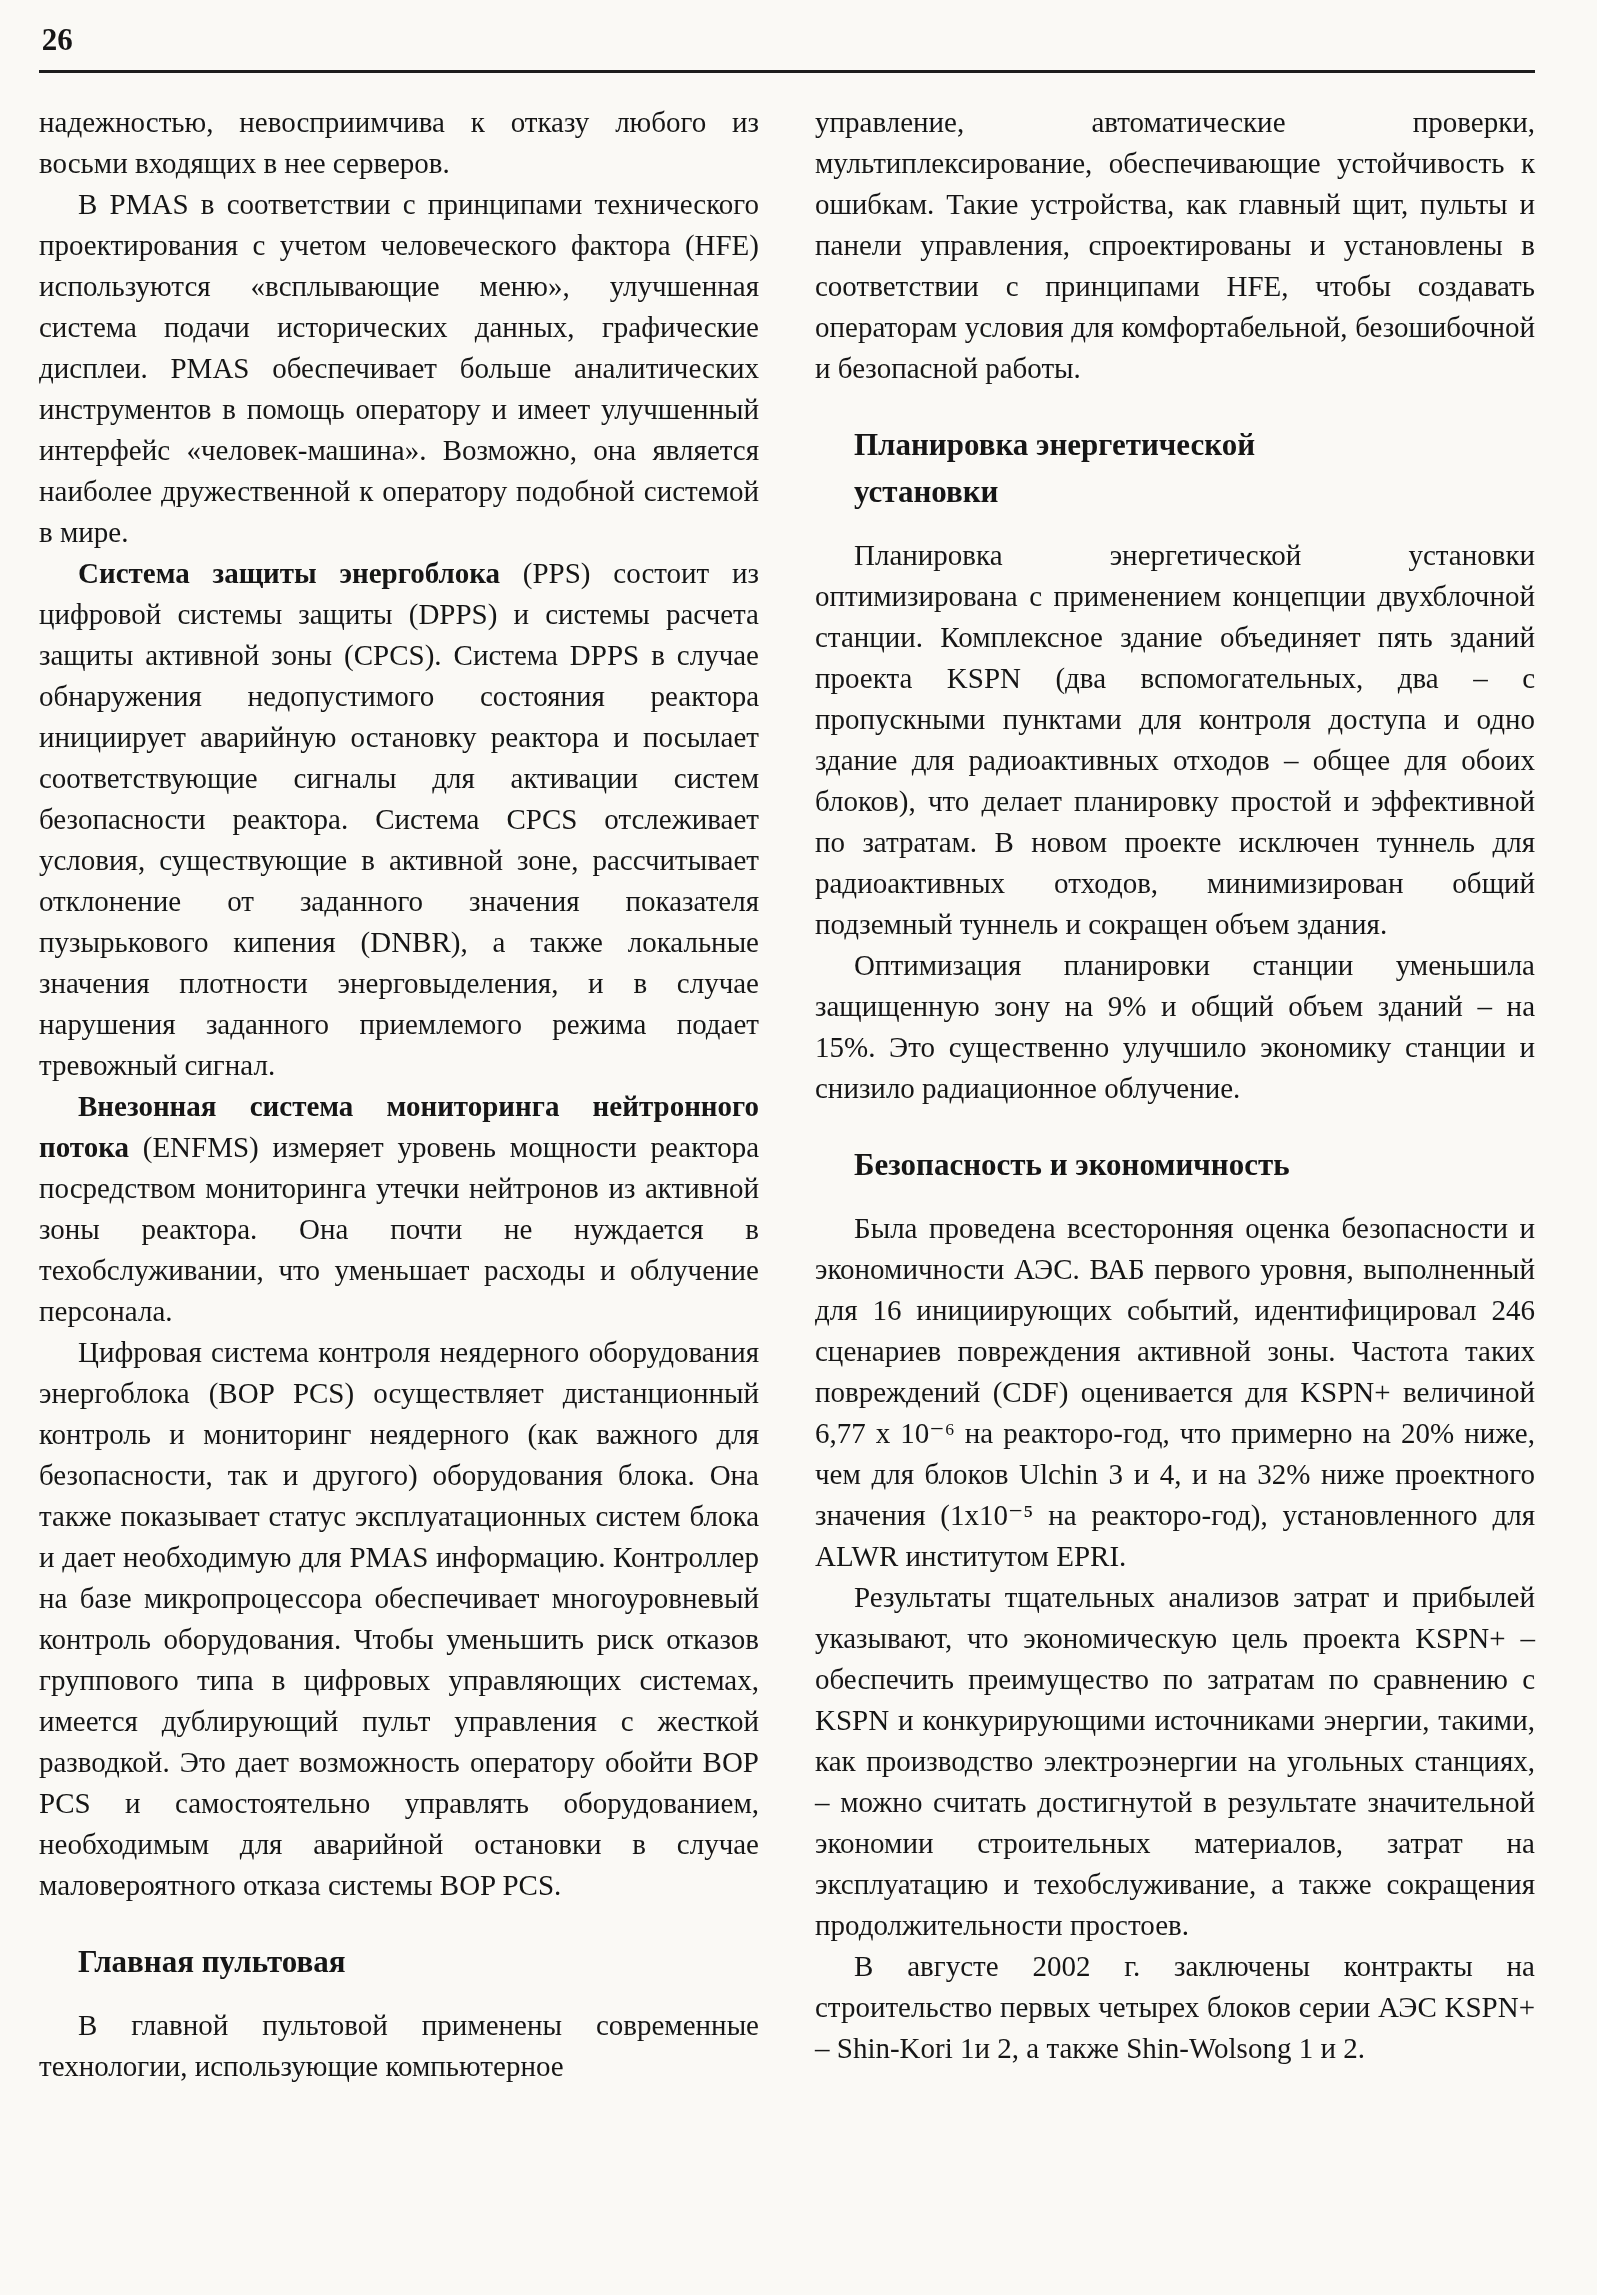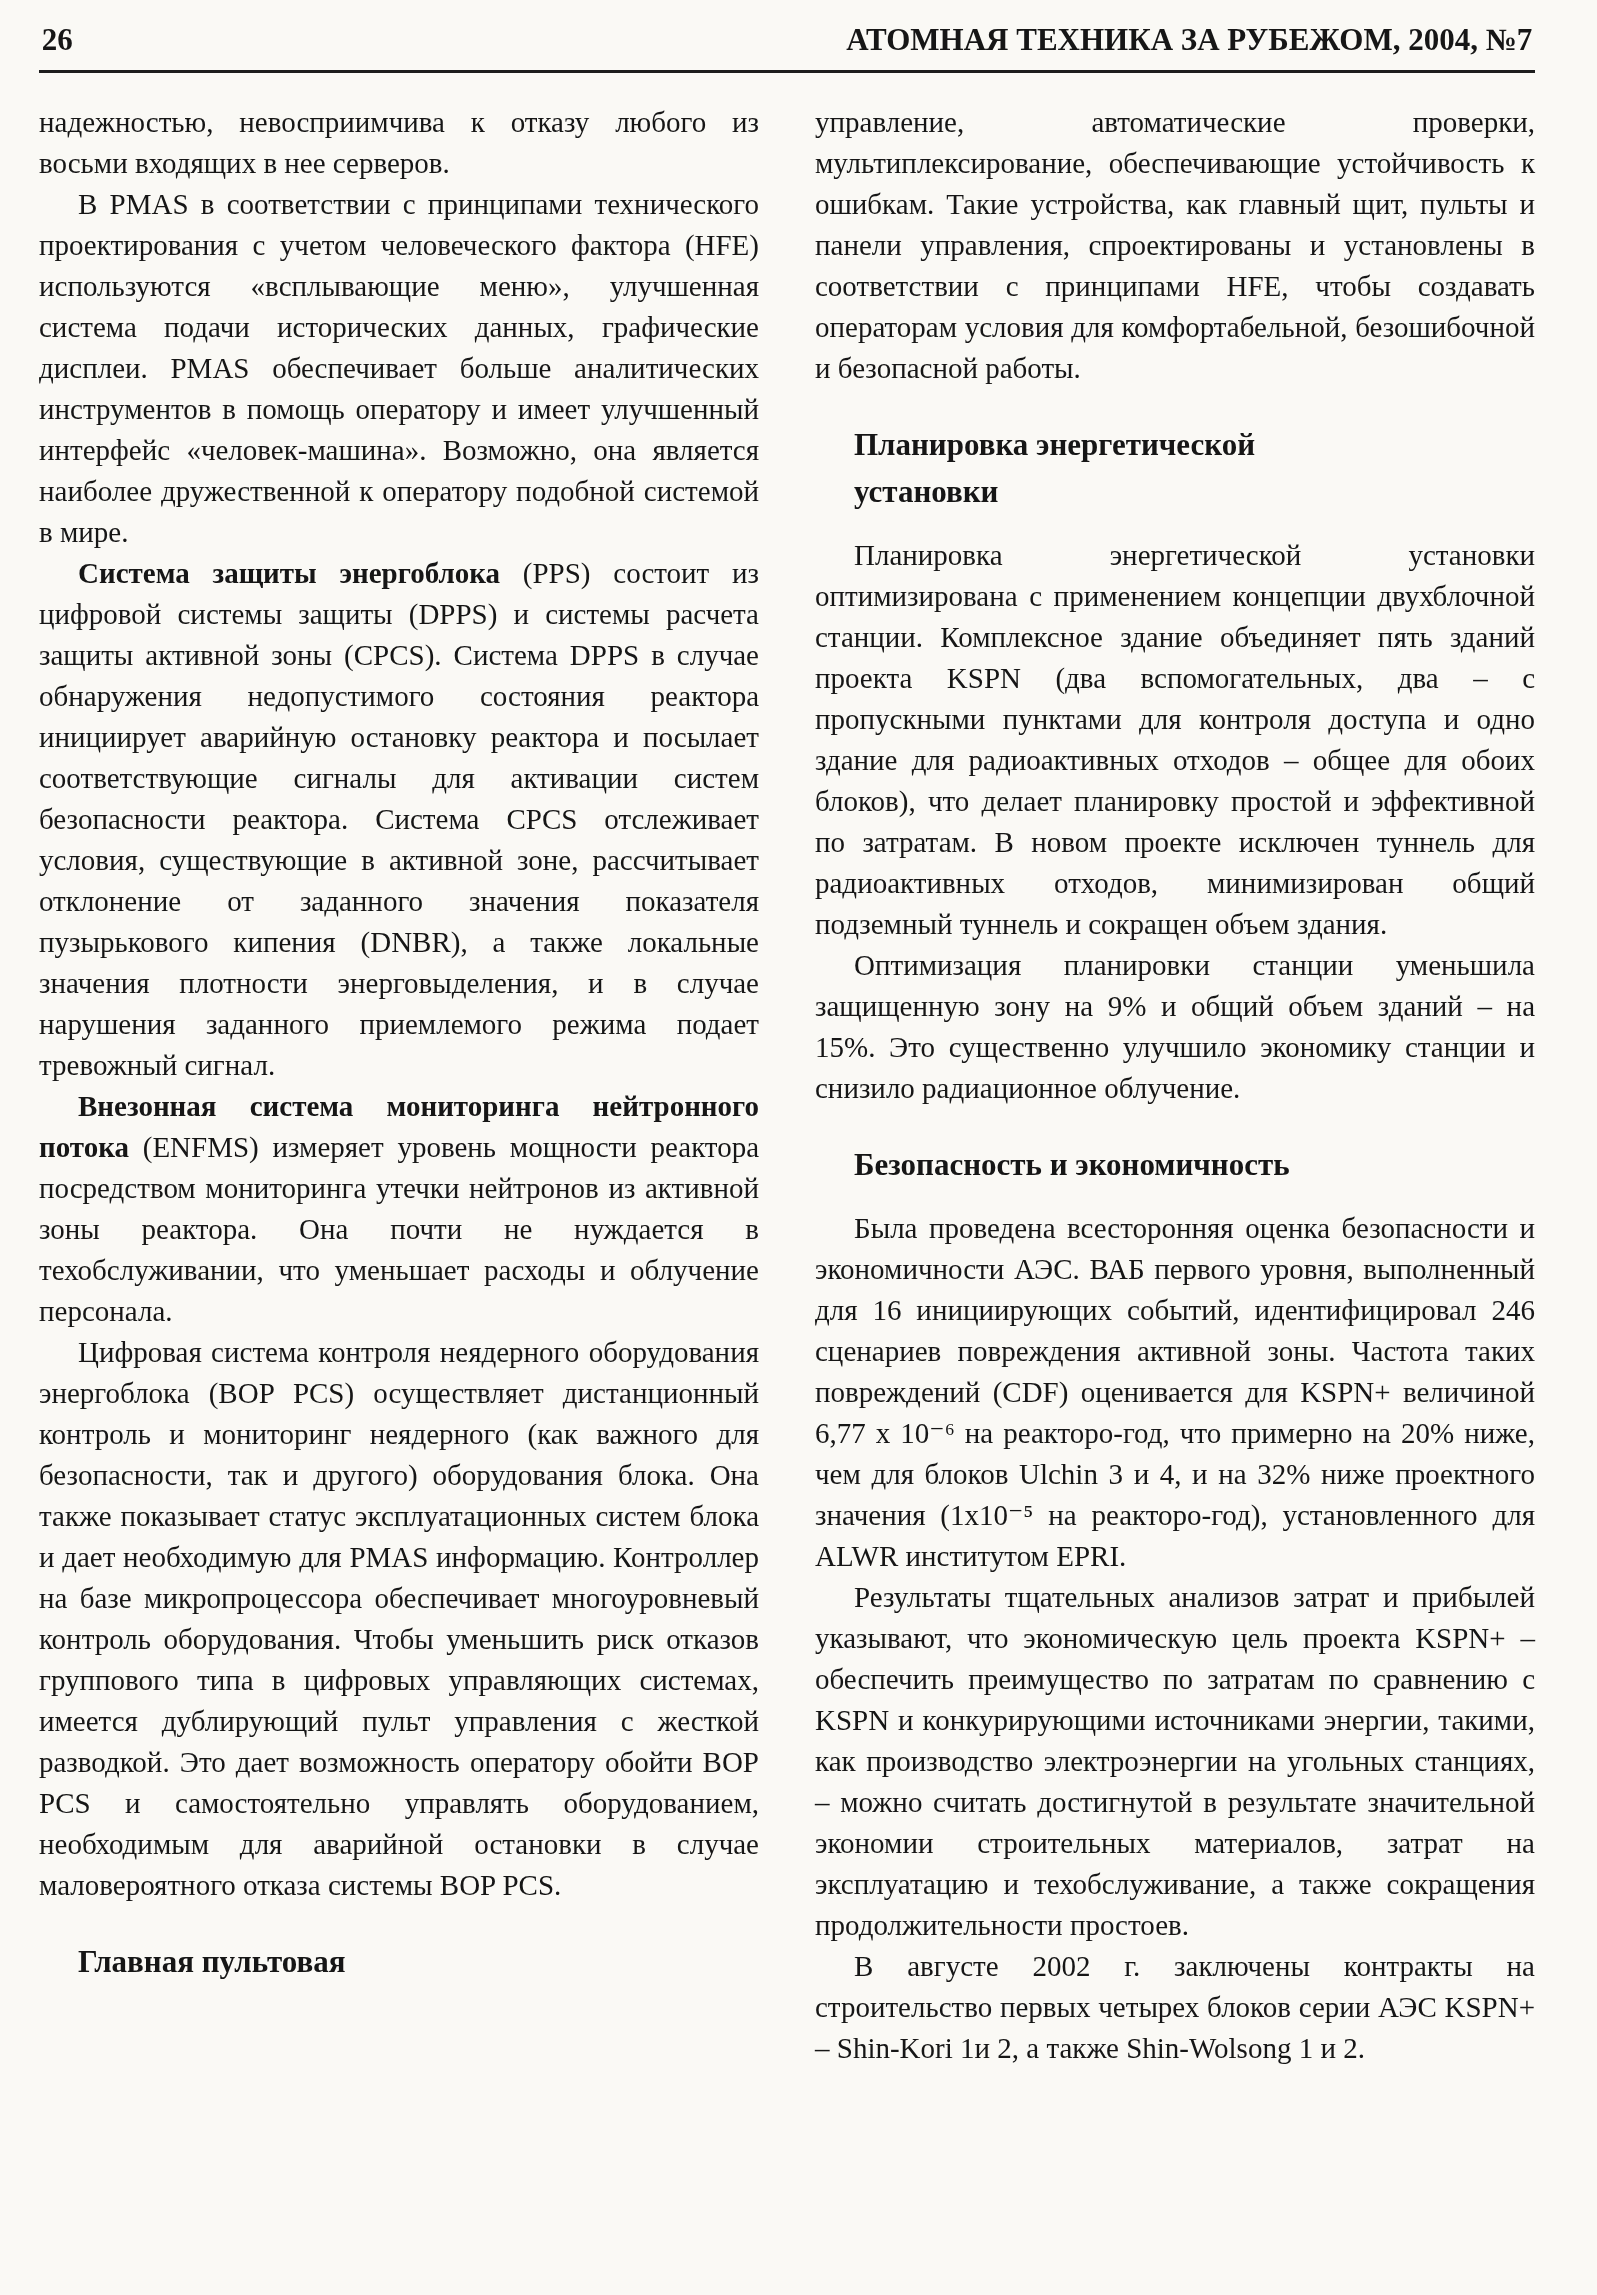--- a/index.html
+++ b/index.html
@@ -66,33 +66,33 @@
     margin: 32px 0 20px 39px;
   }
 </style>
 </head>
 <body>
 
 <div class="page">
 
   <header class="page-header">
     <span>26</span>
-    <span>АТОМНАЯ ТЕХНИКА ЗА РУБЕЖОМ, 2004, №7</span>
   </header>
   <div class="header-rule"></div>
 
   <div class="columns">
 
     <section class="col">
       <p class="cont">надежностью, невосприимчива к отказу любого из восьми входящих в нее серверов.</p>
       <p>В PMAS в соответствии с принципами технического проектирования с учетом человеческого фактора (HFE) используются «всплывающие меню», улучшенная система подачи исторических данных, графические дисплеи. PMAS обеспечивает больше аналитических инструментов в помощь оператору и имеет улучшенный интерфейс «человек-машина». Возможно, она является наиболее дружественной к оператору подобной системой в мире.</p>
       <p><span class="lead">Система защиты энергоблока</span><span> (PPS) состоит из цифровой системы защиты (DPPS) и системы расчета защиты активной зоны (CPCS). Система DPPS в случае обнаружения недопустимого состояния реактора инициирует аварийную остановку реактора и посылает соответствующие сигналы для активации систем безопасности реактора. Система CPCS отслеживает условия, существующие в активной зоне, рассчитывает отклонение от заданного значения показателя пузырькового кипения (DNBR), а также локальные значения плотности энерговыделения, и в случае нарушения заданного приемлемого режима подает тревожный сигнал.</span></p>
       <p><span class="lead">Внезонная система мониторинга нейтронного потока</span><span> (ENFMS) измеряет уровень мощности реактора посредством мониторинга утечки нейтронов из активной зоны реактора. Она почти не нуждается в техобслуживании, что уменьшает расходы и облучение персонала.</span></p>
       <p>Цифровая система контроля неядерного оборудования энергоблока (BOP PCS) осуществляет дистанционный контроль и мониторинг неядерного (как важного для безопасности, так и другого) оборудования блока. Она также показывает статус эксплуатационных систем блока и дает необходимую для PMAS информацию. Контроллер на базе микропроцессора обеспечивает многоуровневый контроль оборудования. Чтобы уменьшить риск отказов группового типа в цифровых управляющих системах, имеется дублирующий пульт управления с жесткой разводкой. Это дает возможность оператору обойти BOP PCS и самостоятельно управлять оборудованием, необходимым для аварийной остановки в случае маловероятного отказа системы BOP PCS.</p>
       <h2 class="heading">Главная пультовая</h2>
+      <p>В главной пультовой применены современные технологии, использующие компьютерное</p>
     </section>
 
     <section class="col">
       <p class="cont">управление, автоматические проверки, мультиплексирование, обеспечивающие устойчивость к ошибкам. Такие устройства, как главный щит, пульты и панели управления, спроектированы и установлены в соответствии с принципами HFE, чтобы создавать операторам условия для комфортабельной, безошибочной и безопасной работы.</p>
       <h2 class="heading">Планировка энергетической
 установки</h2>
       <p>Планировка энергетической установки оптимизирована с применением концепции двухблочной станции. Комплексное здание объединяет пять зданий проекта KSPN (два вспомогательных, два – с пропускными пунктами для контроля доступа и одно здание для радиоактивных отходов – общее для обоих блоков), что делает планировку простой и эффективной по затратам. В новом проекте исключен туннель для радиоактивных отходов, минимизирован общий подземный туннель и сокращен объем здания.</p>
       <p>Оптимизация планировки станции уменьшила защищенную зону на 9% и общий объем зданий – на 15%. Это существенно улучшило экономику станции и снизило радиационное облучение.</p>
       <h2 class="heading">Безопасность и экономичность</h2>
       <p>Была проведена всесторонняя оценка безопасности и экономичности АЭС. ВАБ первого уровня, выполненный для 16 инициирующих событий, идентифицировал 246 сценариев повреждения активной зоны. Частота таких повреждений (CDF) оценивается для KSPN+ величиной 6,77 x 10⁻⁶ на реакторо-год, что примерно на 20% ниже, чем для блоков Ulchin 3 и 4, и на 32% ниже проектного значения (1x10⁻⁵ на реакторо-год), установленного для ALWR институтом EPRI.</p>

